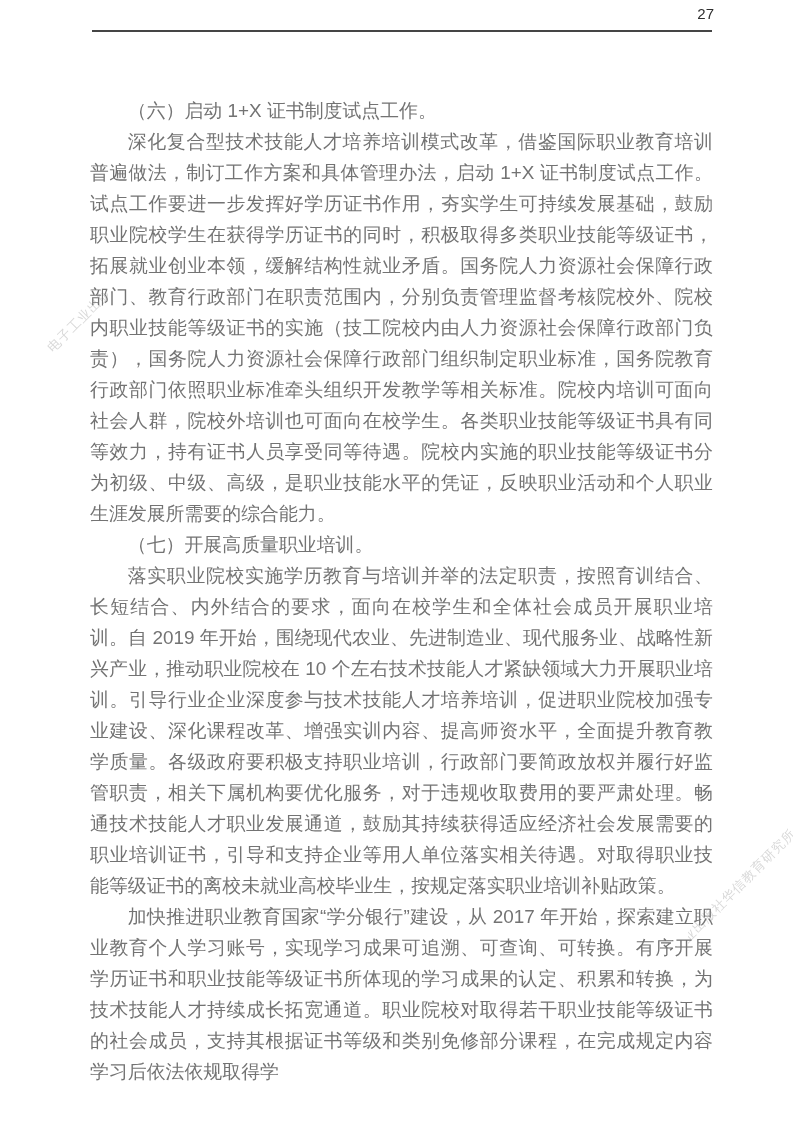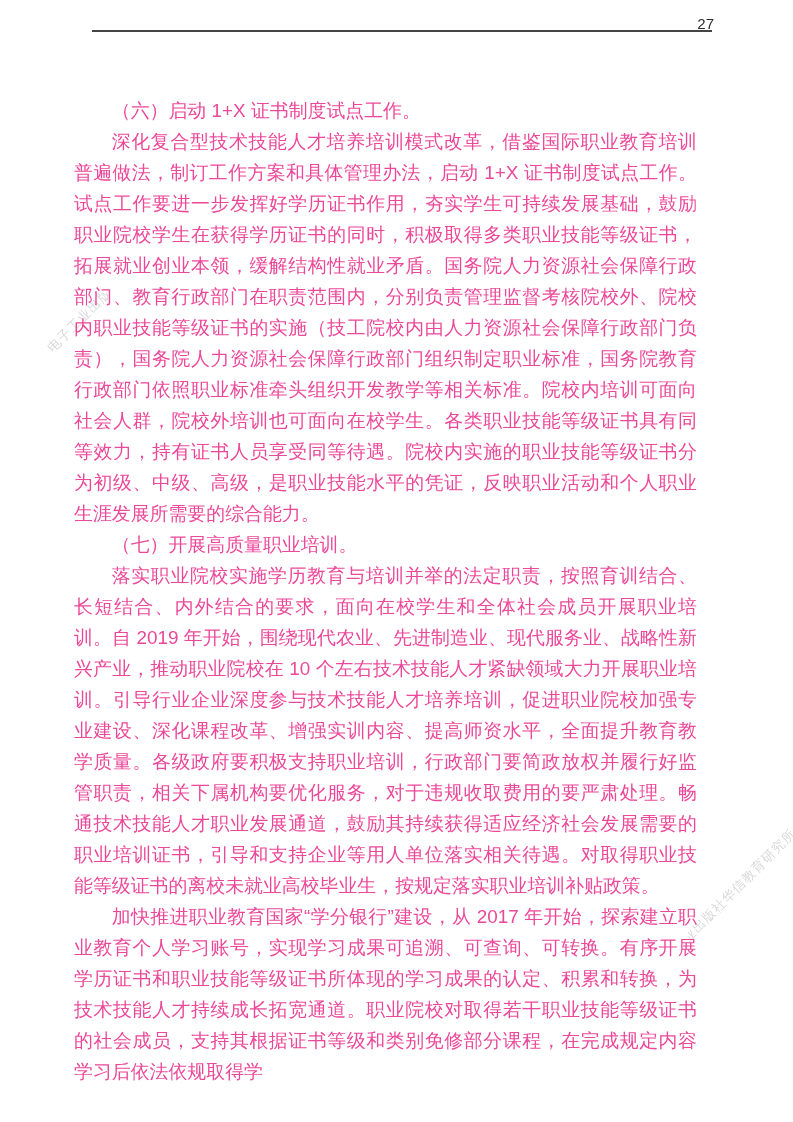--- a/index.html
+++ b/index.html
@@ -7,37 +7,37 @@
     width: 793px; height: 1122px;
     background: #ffffff;
     position: relative;
     overflow: hidden;
     font-family: "Liberation Sans", "DejaVu Sans", sans-serif;
   }
   .page { position: absolute; inset: 0; }
 
   .page-number {
     position: absolute;
-    top: 15px; right: 79px;
+    top: 5px; right: 79px;
     font-size: 15px;
     color: #2e2e2e;
   }
 
   .header-rule {
     position: absolute;
     left: 92px; top: 30px;
     width: 620px; height: 2px;
     background: #454545;
   }
 
   .content {
     position: absolute;
-    left: 74px; top: 95px;
+    left: 90px; top: 95px;
     width: 623px;
-    color: #ec4899;
+    color: #737373;
     font-size: 18.9px;
     line-height: 31px;
     text-align: justify;
     text-justify: inter-ideograph;
     word-break: normal;
   }
   .content p { margin: 0; text-indent: 2em; }
 
   .watermark {
     position: absolute;

